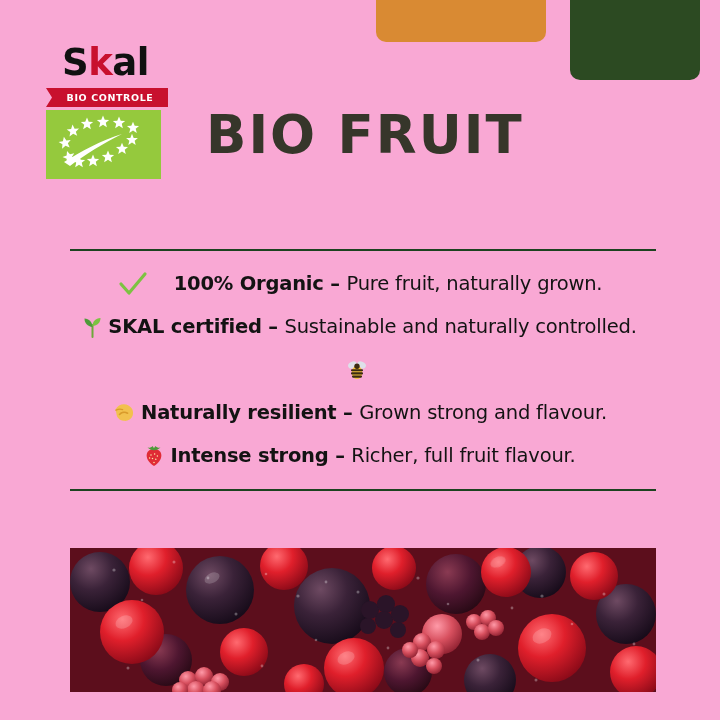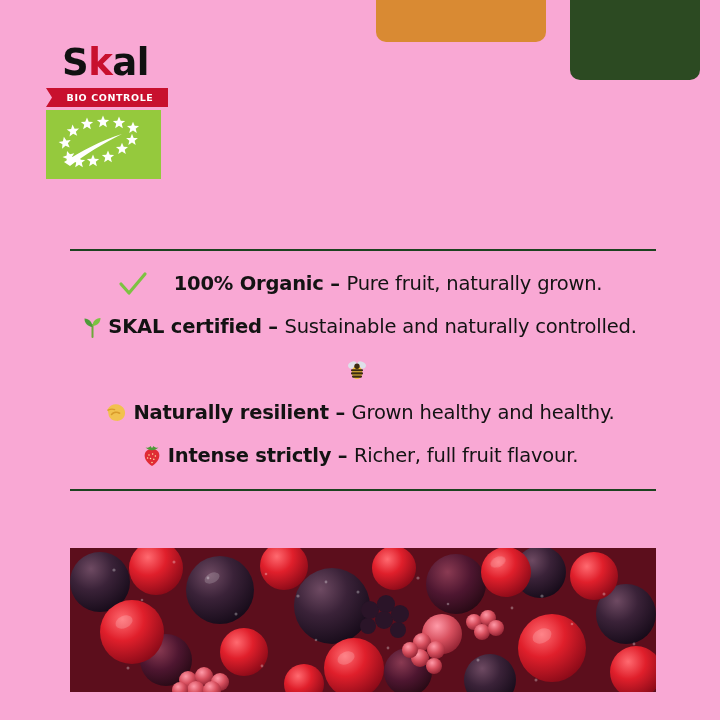--- a/index.html
+++ b/index.html
@@ -221,20 +221,21 @@
           <g transform="translate(33,52) scale(0.92)">
             <polygon points="0,-7 1.9,-2.4 6.7,-2.2 3,0.9 4.2,5.6 0,2.9 -4.2,5.6 -3,0.9 -6.7,-2.2 -1.9,-2.4"></polygon>
           </g>
 
           <path d="M18,52 C34,42 56,30 76,24 C58,33 38,45 24,56 Z"></path>
         </g>
       </svg>
     </div>
   </div>
 
+  <div class="headline">BIO  FRUIT</div>
 
   <div class="rule rule-top"></div>
 
   <div class="features">
 
     <div class="feature-row">
       <span class="feature-icon check">
         <svg width="30" height="26" viewBox="0 0 30 26" aria-hidden="true">
           <path d="M3 13 L11 22 L27 3" fill="none" stroke="#7DC242" stroke-width="3.2" stroke-linecap="round" stroke-linejoin="round"></path>
         </svg>
@@ -267,42 +268,42 @@
 
     <div class="feature-row">
       <span class="feature-icon">
         <svg width="22" height="21" viewBox="0 0 22 21" aria-hidden="true">
           <path d="M2.5 7.5 C5 2.5 11 1 15.5 3.5 C19.5 5.7 21 10 19.5 14 C18.2 17.5 14.5 19.5 10.5 18.8
                    C6.5 18.1 4 15.5 3.6 12.4 C3.4 10.8 2.9 9 2.5 7.5 Z" fill="#F2C14E"></path>
           <path d="M6.5 12.5 C8.5 10.2 12 9.6 14.6 11.2" fill="none" stroke="#D99B2B" stroke-width="1.6" stroke-linecap="round"></path>
           <path d="M3 8.2 C5.2 7 7.6 6.8 9.6 7.6" fill="none" stroke="#D99B2B" stroke-width="1.4" stroke-linecap="round"></path>
         </svg>
       </span>
-      <span class="feature-text"><span class="lead">Naturally resilient – </span><span>Grown healthy and healthy.</span></span>
+      <span class="feature-text"><span class="lead">Naturally resilient – </span><span>Grown strong and flavour.</span></span>
     </div>
 
     <div class="feature-row">
       <span class="feature-icon">
         <svg width="20" height="22" viewBox="0 0 20 22" aria-hidden="true">
           <path d="M10 21 C4.5 17.5 2 13 2.8 9 C3.5 5.6 6.6 4 10 4 C13.4 4 16.5 5.6 17.2 9
                    C18 13 15.5 17.5 10 21 Z" fill="#E02B35"></path>
           <path d="M10 5.2 C7.5 5.2 5 4.3 3.6 2.6 C5.8 2.9 7.6 2.2 8.6 0.9 C9.2 2.1 9.6 2.6 10 3
                    C10.4 2.6 10.8 2.1 11.4 0.9 C12.4 2.2 14.2 2.9 16.4 2.6 C15 4.3 12.5 5.2 10 5.2 Z" fill="#4E9A3A"></path>
           <g fill="#FFE9A8">
             <circle cx="7" cy="10" r="0.75"></circle>
               <circle cx="10.6" cy="9" r="0.75"></circle>
             <circle cx="13.4" cy="11" r="0.75"></circle>
               <circle cx="8.5" cy="13.4" r="0.75"></circle>
             <circle cx="11.8" cy="14.2" r="0.75"></circle>
               <circle cx="10" cy="17.4" r="0.75"></circle>
             <circle cx="5.6" cy="13" r="0.7"></circle>
           </g>
         </svg>
       </span>
-      <span class="feature-text"><span class="lead">Intense strictly – </span><span>Richer, full fruit flavour.</span></span>
+      <span class="feature-text"><span class="lead">Intense strong – </span><span>Richer, full fruit flavour.</span></span>
     </div>
 
   </div>
 
   <div class="rule rule-bottom"></div>
 
   <div class="photo">
     <svg width="586" height="144" viewBox="0 0 586 144" aria-hidden="true">
       <defs>
         <radialGradient id="berryRed" cx="35%" cy="30%" r="75%">

